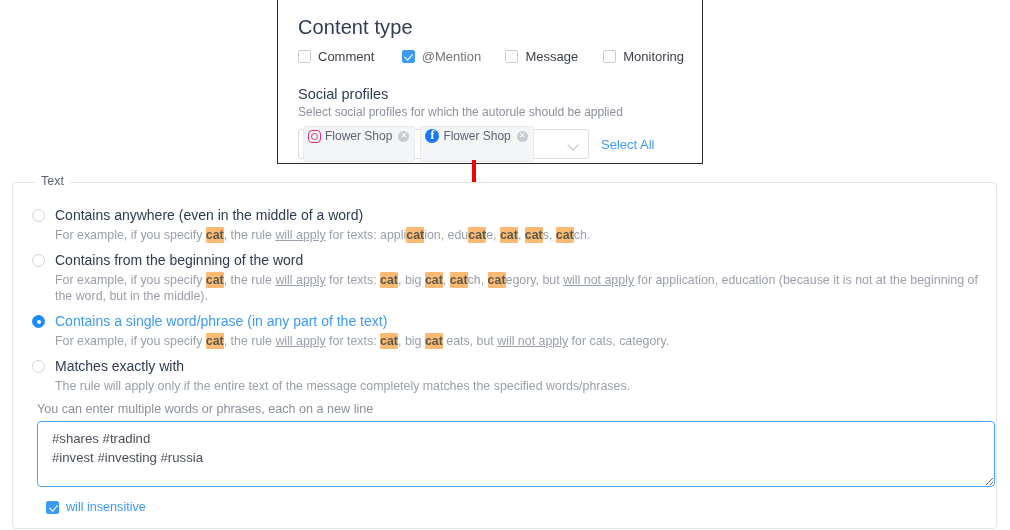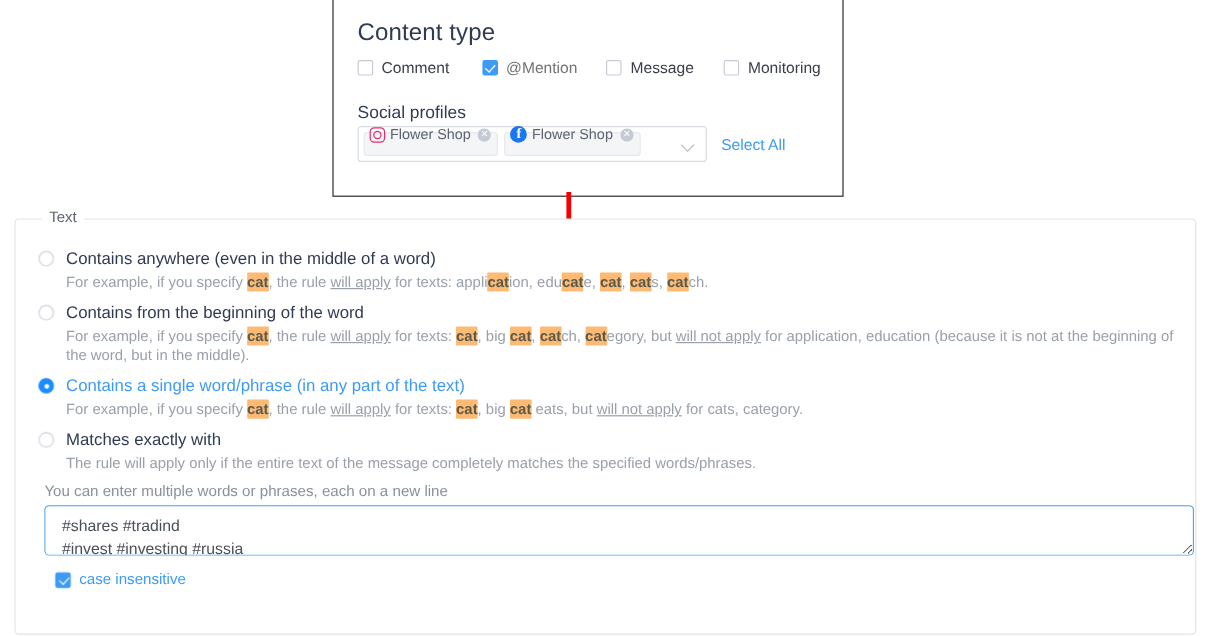--- a/index.html
+++ b/index.html
@@ -55,21 +55,21 @@
   .sp-row { display: flex; align-items: center; gap: 12px; }
   .sp-select {
     width: 291px; height: 30px;
     border: 1px solid #d9dde3; border-radius: 3px;
     background: #fff;
     display: flex; align-items: center; padding: 0 4px;
     position: relative;
   }
   .tag {
     display: inline-flex; align-items: center; gap: 4px;
-    height: 20px; padding: 0 5px 16px 4px;
+    height: 36px; padding: 0 5px 16px 4px;
     background: #f4f5f7; border: 1px solid #e7e9ed; border-radius: 3px;
     font-size: 12px; color: #5b6270; margin-right: 5px;
   }
   .tag-x {
     width: 11px; height: 11px; border-radius: 50%;
     background: #c6cbd3; color: #fff; font-size: 8px;
     display: inline-flex; align-items: center; justify-content: center;
     line-height: 1; margin-left: 2px;
   }
   .ig-icon {
@@ -132,21 +132,21 @@
   .hl {
     background: #fdba74; color: #5a5a4a; font-weight: bold;
     padding: 1px 0; border-radius: 1px; text-align: right;
   }
   .ul { text-decoration: underline; }
 
   .hint { font-size: 12.6px; color: #8a909a; margin: 8px 0 5px 10px; }
 
   .ta-wrap { padding: 0 0 0 10px; }
   textarea.ta {
-    width: 958px; height: 42px;
+    width: 958px; height: 66px;
     border: 1px solid #4da3f0; border-radius: 4px;
     outline: none; resize: both;
     padding: 7px 10px 0 14px;
     font-family: "Liberation Sans", sans-serif;
     font-size: 13.2px; color: #4a5059; line-height: 19px;
     background: #fff; display: block;
   }
   .ci-row { display: flex; align-items: center; gap: 7px; margin: 13px 0 0 19px; }
   .ci-label { font-size: 12.6px; color: #3e9bf5; }
 </style>
@@ -172,20 +172,21 @@
         <span class="cbox"></span>
         <span class="cb-label">Message</span>
       </label>
       <label class="ct-item i3">
         <span class="cbox"></span>
         <span class="cb-label">Monitoring</span>
       </label>
     </div>
 
     <div class="sp-title">Social profiles</div>
+    <div class="sp-sub">Select social profiles for which the autorule should be applied</div>
 
     <div class="sp-row">
       <div class="sp-select">
         <span class="tag">
           <span class="ig-icon"></span>
           <span>Flower Shop</span>
           <span class="tag-x">✕</span>
         </span>
         <span class="tag">
           <span class="fb-icon">f</span>
@@ -234,18 +235,18 @@
 
       <div class="hint">You can enter multiple words or phrases, each on a new line</div>
 
       <div class="ta-wrap">
         <textarea class="ta" placeholder="" style="">#shares #tradind
 #invest #investing #russia</textarea>
       </div>
 
       <label class="ci-row">
         <span class="cbox checked"></span>
-        <span class="ci-label">case insensitive</span>
+        <span class="ci-label">will insensitive</span>
       </label>
 
     </div>
   </div>
 </div>
 
 </body></html>

